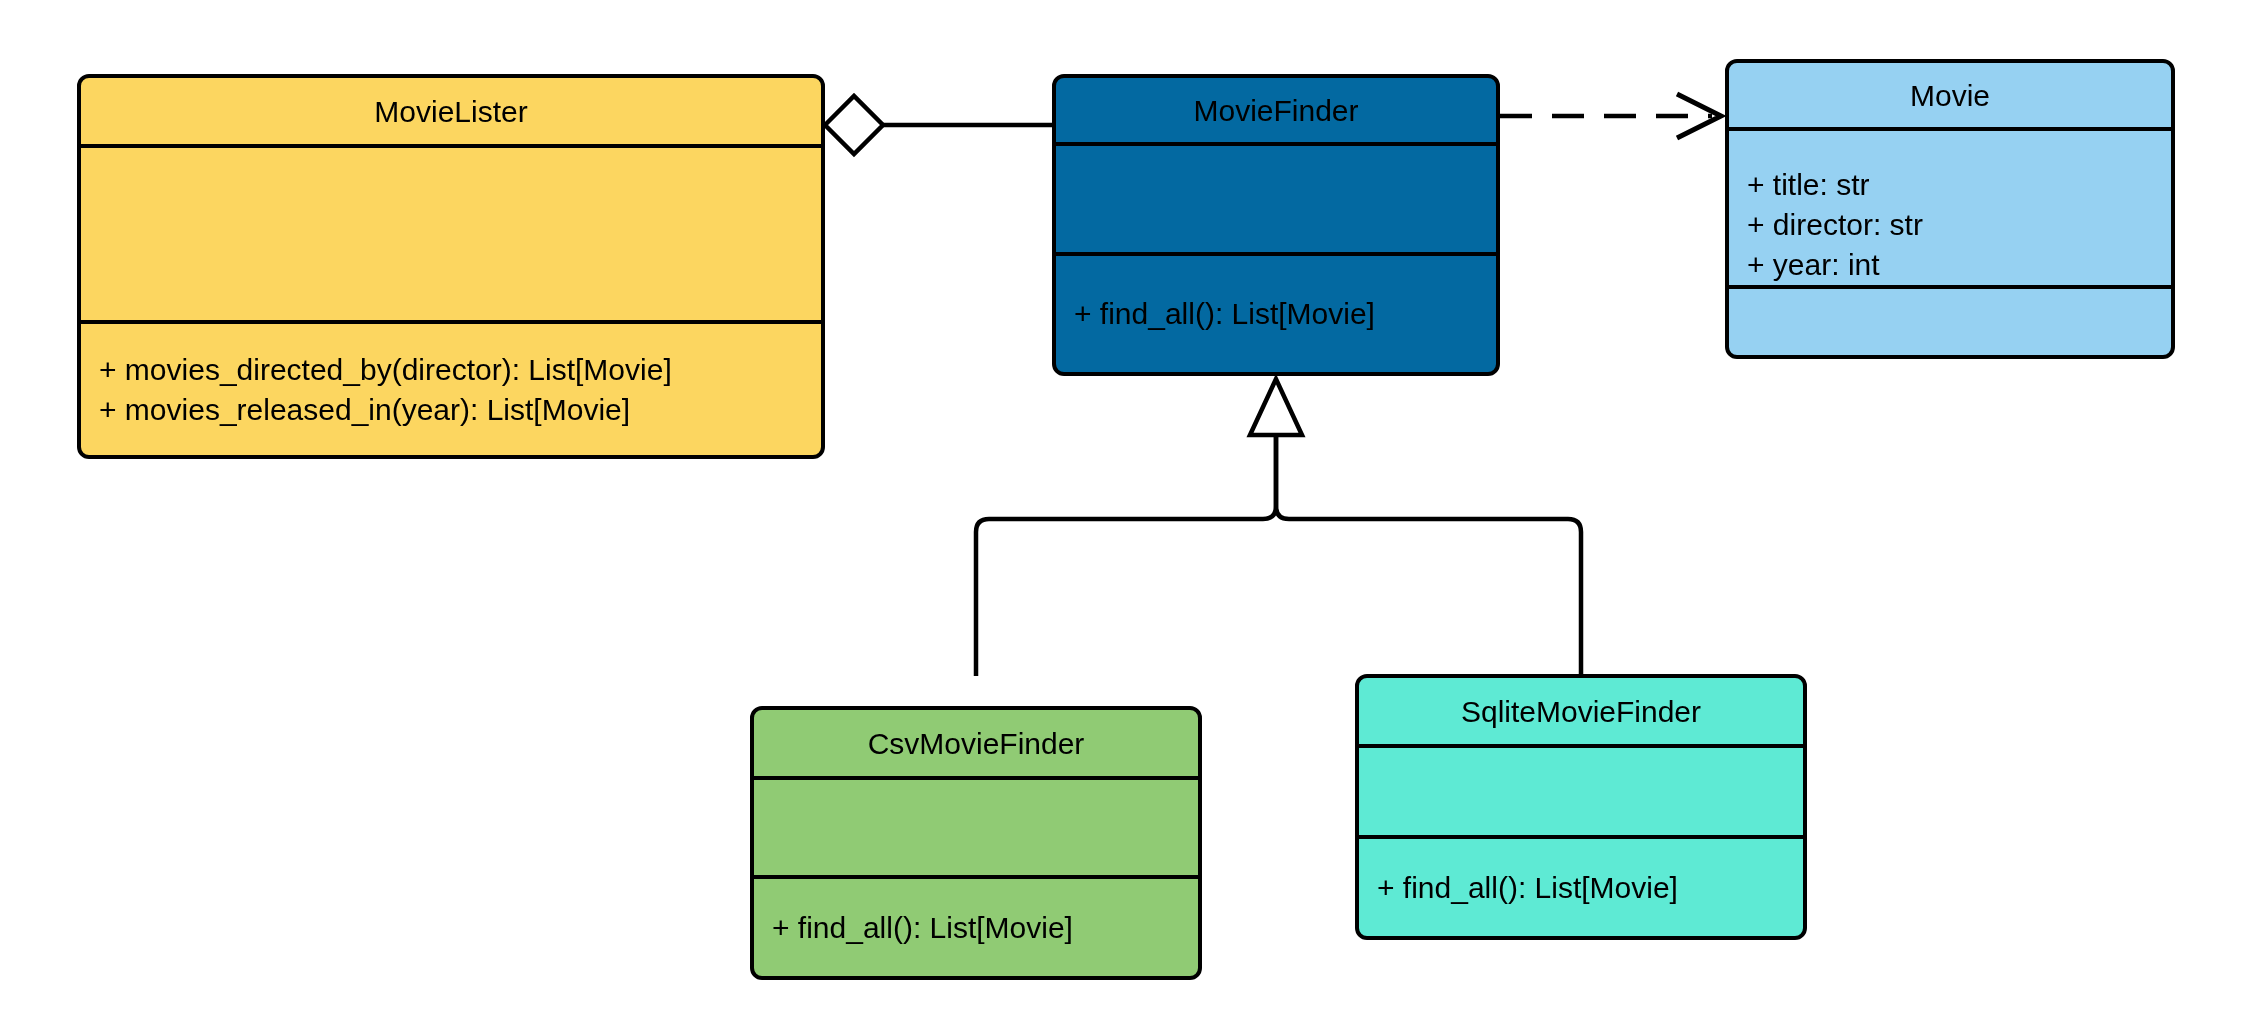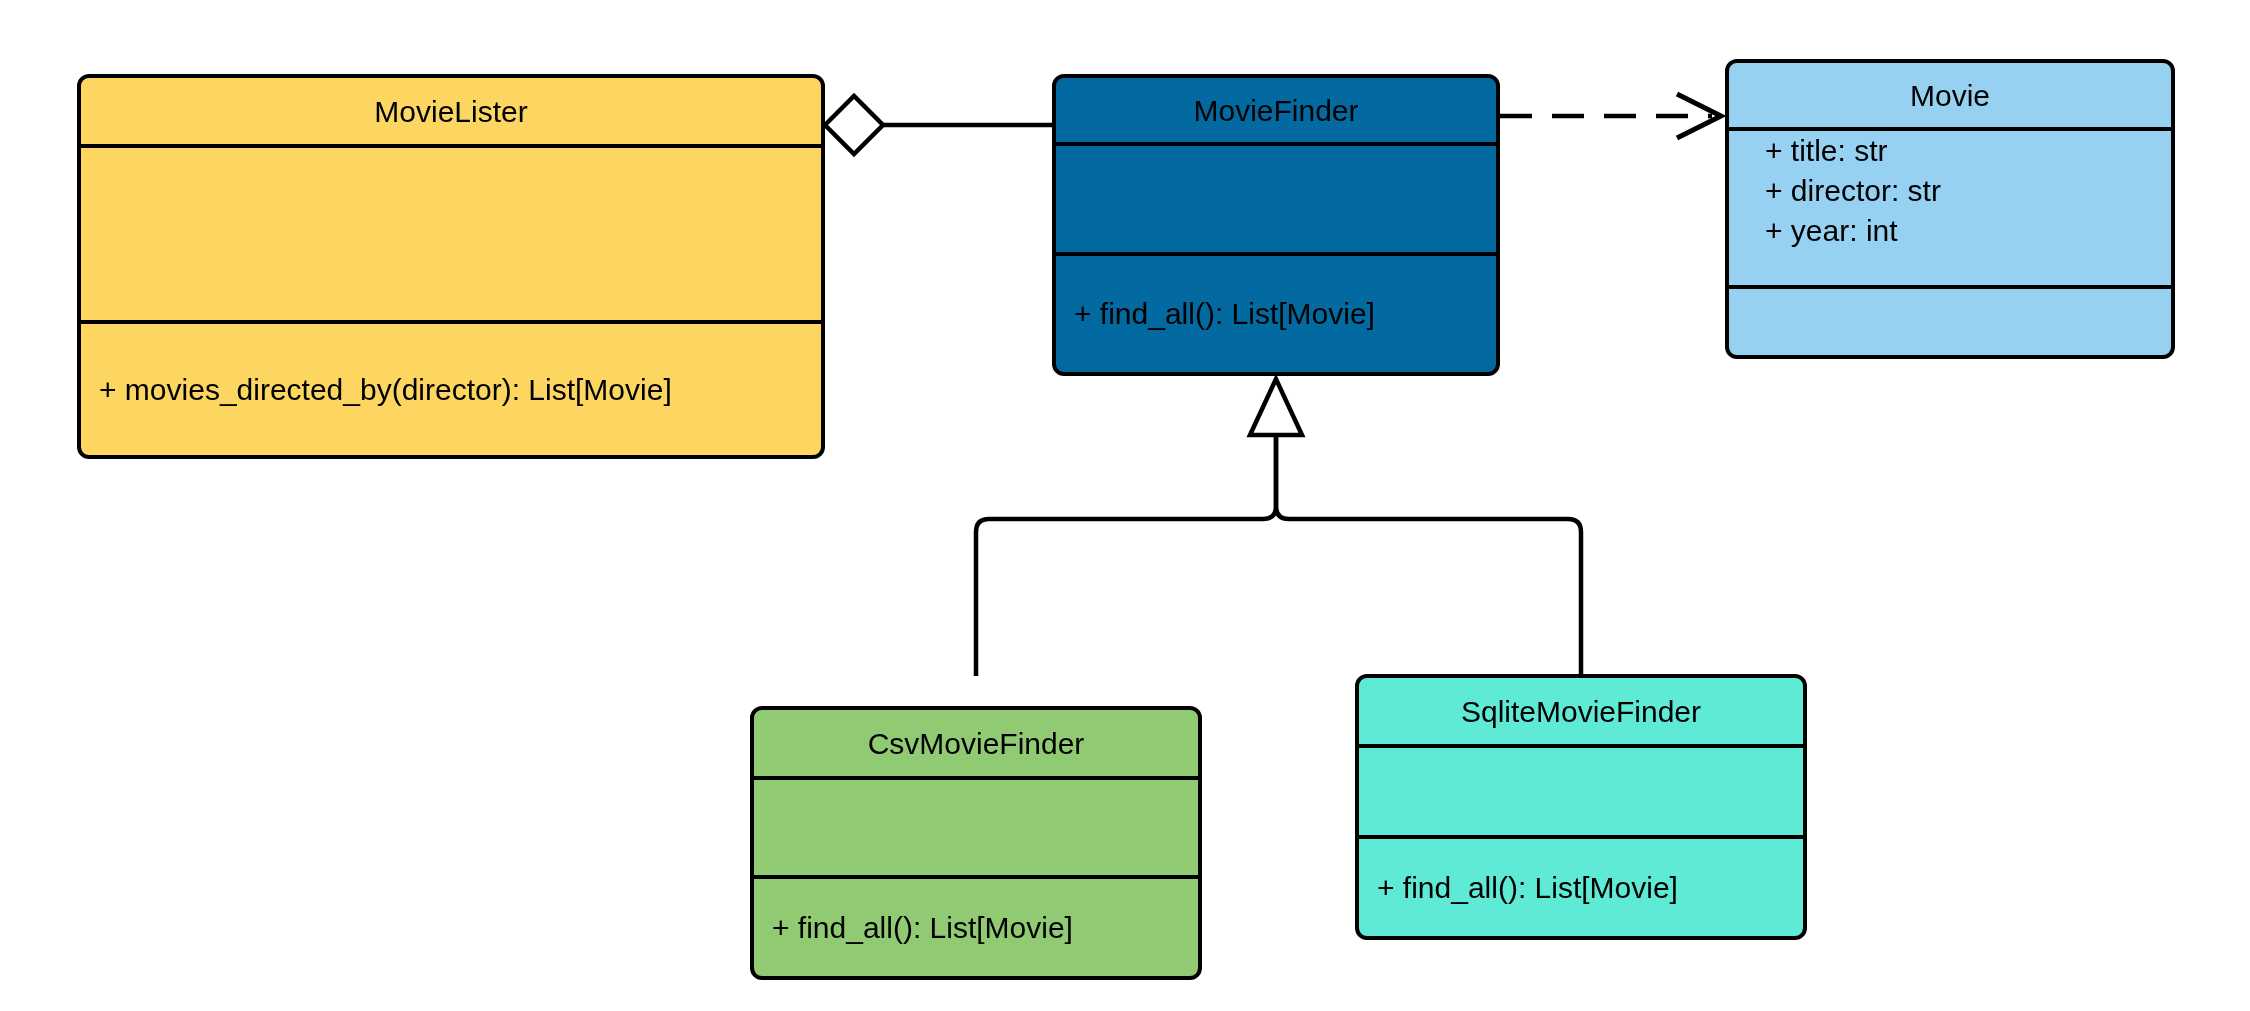--- a/index.html
+++ b/index.html
@@ -41,23 +41,24 @@
     align-items: center;
     justify-content: center;
     flex: 0 0 auto;
   }
   .uml-middle {
     box-sizing: border-box;
     border-bottom: 4px solid #000000;
     flex: 1 1 auto;
     display: flex;
     flex-direction: column;
-    justify-content: flex-start;
-    padding-left: 36px;
+    justify-content: flex-end;
+    padding-left: 18px;
     padding-right: 8px;
+    margin-top: 26px;
   }
   .uml-bottom {
     box-sizing: border-box;
     flex: 0 0 auto;
     display: flex;
     flex-direction: column;
     justify-content: center;
     padding-left: 18px;
     padding-right: 8px;
   }
@@ -108,20 +109,21 @@
       <path d="M 1276 435 L 1276 506 Q 1276 519 1289 519 L 1568 519 Q 1581 519 1581 532 L 1581 676" fill="none" stroke="#000000" stroke-width="4.5"></path>
       <polygon points="1276,379 1250,435 1302,435" fill="#ffffff" stroke="#000000" stroke-width="4.5"></polygon>
     </g>
   </svg>
 
   <div class="uml-class" id="box-movielister" style="background-color: rgb(252, 214, 96);">
     <div class="uml-title">MovieLister</div>
     <div class="uml-middle"></div>
     <div class="uml-bottom">
       <div class="uml-member">+ movies_directed_by(director): List[Movie]</div>
+      <div class="uml-member">+ movies_released_in(year): List[Movie]</div>
     </div>
   </div>
 
   <div class="uml-class" id="box-moviefinder" style="background-color: #0369a1;">
     <div class="uml-title">MovieFinder</div>
     <div class="uml-middle"></div>
     <div class="uml-bottom">
       <div class="uml-member">+ find_all(): List[Movie]</div>
     </div>
   </div>

